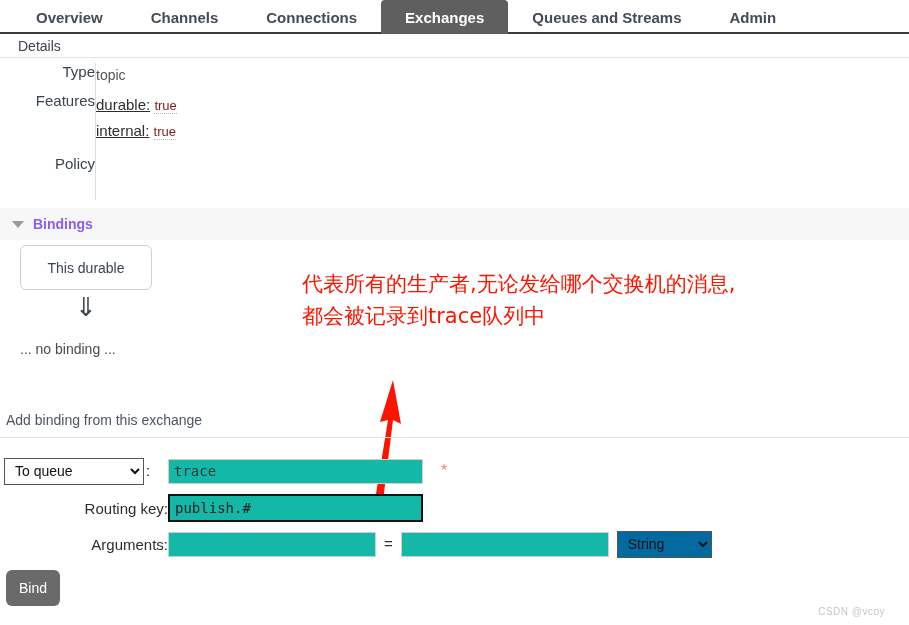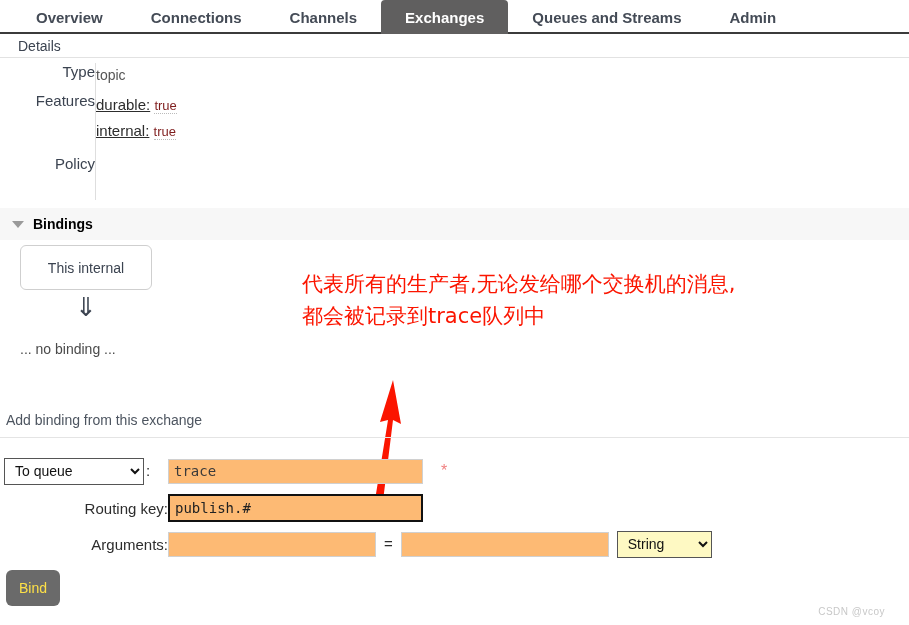--- a/index.html
+++ b/index.html
@@ -129,21 +129,21 @@
     width: 0; height: 0;
     border-left: 6px solid transparent;
     border-right: 6px solid transparent;
     border-top: 7px solid #9a9a9a;
     margin-left: 12px;
     margin-right: 9px;
   }
   #bindings-header .bindings-title {
     font-weight: bold;
     font-size: 14px;
-    color: #000000;
+    color: #8b5cf6;
   }
 
   #this-exchange-box {
     position: absolute;
     left: 20px; top: 245px;
     width: 132px;
     height: 45px;
     border: 1px solid #cfcfcf;
     border-radius: 6px;
     box-sizing: border-box;
@@ -241,21 +241,21 @@
     padding-left: 2px;
     padding-right: 6px;
   }
 
   input.txt {
     font-family: "DejaVu Sans Mono", monospace;
     font-size: 14px;
     color: #3a3a3a;
     height: 25px;
     border: 1px solid #d0d0d0;
-    background: #fdba74;
+    background: #14b8a6;
     box-sizing: border-box;
     padding: 2px 5px;
     outline: none;
   }
   input#dest-input { width: 255px; }
   input#routing-key-input {
     width: 255px;
     height: 28px;
     border: 2px solid #111111;
     color: #222222;
@@ -274,33 +274,33 @@
     color: #2d2d2d;
     padding: 0 8px;
   }
   select.arg-type-select {
     font-family: "Liberation Sans", sans-serif;
     font-size: 14px;
     color: #111111;
     width: 95px;
     height: 27px;
     border: 1px solid #555555;
-    background: #fef9c3;
+    background: #0369a1;
     padding-left: 6px;
     box-sizing: border-box;
     margin-left: 8px;
   }
 
   #bind-button {
     position: absolute;
     left: 6px; top: 570px;
     width: 54px;
     height: 36px;
     background: #6a6a6a;
-    color: #fde047;
+    color: #ffffff;
     border: none;
     border-radius: 6px;
     font-family: "Liberation Sans", sans-serif;
     font-size: 14px;
     cursor: pointer;
   }
 
   #watermark {
     position: absolute;
     right: 24px; bottom: 8px;
@@ -312,24 +312,24 @@
 </head>
 <body>
 
 <nav id="main-nav">
   <ul>
     <li id="nav-spacer-left"></li>
     <li>
         <span>Overview</span>
       </li>
     <li>
+        <span>Channels</span>
+      </li>
+    <li>
         <span>Connections</span>
-      </li>
-    <li>
-        <span>Channels</span>
       </li>
     <li class="nav-tab-active">
         <span>Exchanges</span>
       </li>
     <li>
         <span>Queues and Streams</span>
       </li>
     <li>
         <span>Admin</span>
       </li>
@@ -369,21 +369,21 @@
     </tbody>
   </table>
 </div>
 
 <div id="bindings-header">
   <span class="tri"></span>
   <span class="bindings-title">Bindings</span>
 </div>
 
 <div id="this-exchange-box">
-  <span>This internal</span>
+  <span>This durable</span>
 </div>
 
 <div id="binding-arrow">⇓</div>
 
 <div id="no-bindings">... no binding ...</div>
 
 <div id="annotation-text">代表所有的生产者,无论发给哪个交换机的消息,
 都会被记录到trace队列中</div>
 <svg id="annotation-arrow" viewBox="0 0 70 135">
   <polygon points="20,128 33,48 25,50 38,8 46,52 38,48 28,129" fill="#fb1500"></polygon>

